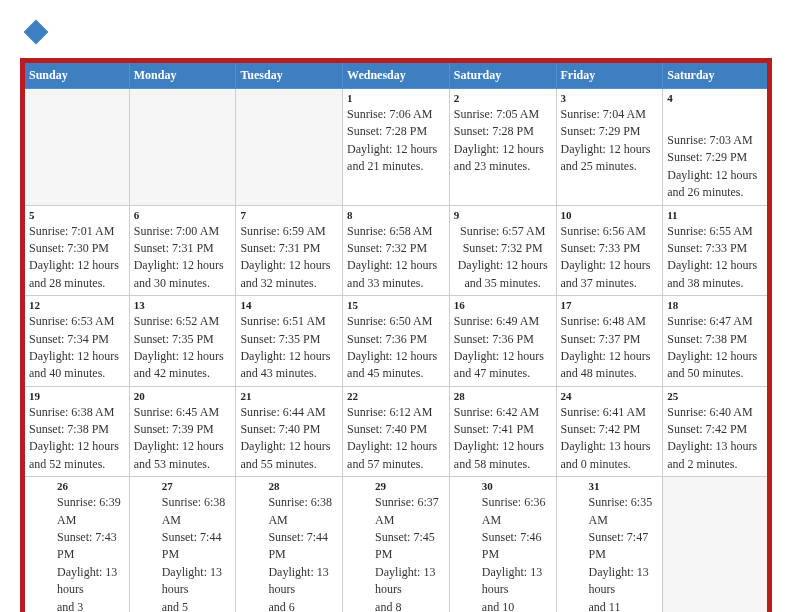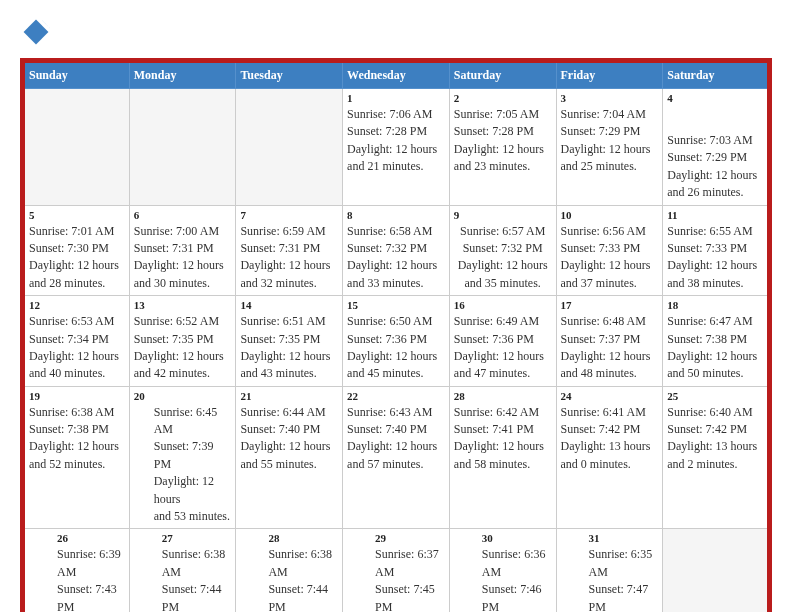--- a/index.html
+++ b/index.html
@@ -269,35 +269,35 @@
         <tr>
           <td>
             <span class="day-num">19</span>
             <div class="day-info" style="white-space: pre-line;">Sunrise: 6:38 AM
 Sunset: 7:38 PM
 Daylight: 12 hours
 and 52 minutes.</div>
           </td>
           <td>
             <span class="day-num">20</span>
-            <div class="day-info" style="white-space: pre-line; margin-left: 20px;">Sunrise: 6:45 AM
+            <div class="day-info" style="white-space: pre-line;">Sunrise: 6:45 AM
 Sunset: 7:39 PM
 Daylight: 12 hours
 and 53 minutes.</div>
           </td>
           <td>
             <span class="day-num">21</span>
             <div class="day-info" style="white-space: pre-line;">Sunrise: 6:44 AM
 Sunset: 7:40 PM
 Daylight: 12 hours
 and 55 minutes.</div>
           </td>
           <td>
             <span class="day-num">22</span>
-            <div class="day-info" style="white-space: pre-line;">Sunrise: 6:43 AM
+            <div class="day-info" style="white-space: pre-line;">Sunrise: 6:12 AM
 Sunset: 7:40 PM
 Daylight: 12 hours
 and 57 minutes.</div>
           </td>
           <td>
             <span class="day-num">28</span>
             <div class="day-info" style="white-space: pre-line;">Sunrise: 6:42 AM
 Sunset: 7:41 PM
 Daylight: 12 hours
 and 58 minutes.</div>

